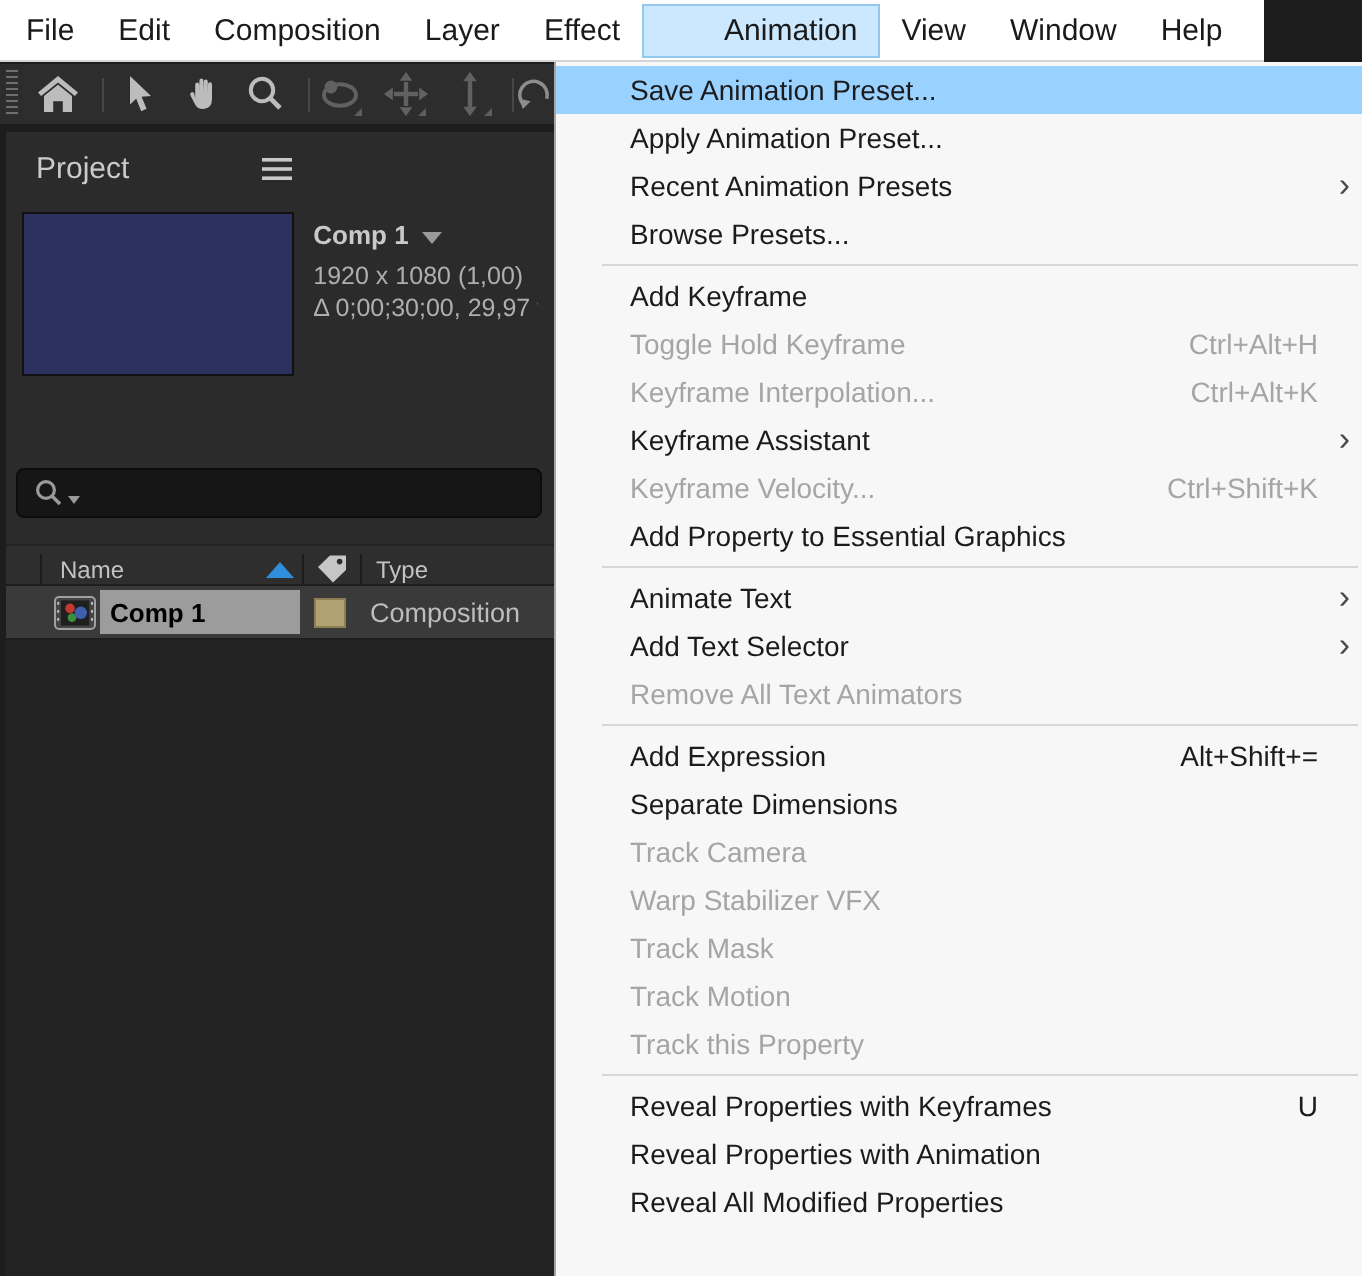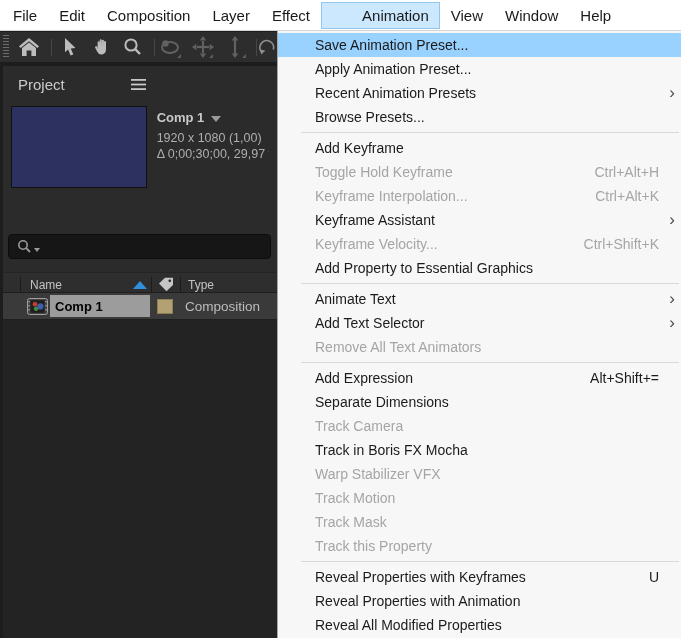--- a/index.html
+++ b/index.html
@@ -1,20 +1,20 @@
 <!DOCTYPE html>
 <html><head>
 <meta charset="utf-8">
 <style>
   * { box-sizing: border-box; margin: 0; padding: 0; }
   html,body { width:681px; height:638px; overflow:hidden;
     font-family:"Liberation Sans","DejaVu Sans",sans-serif; background:#1d1d1d; }
 
   
-  .menubar { position:absolute; left:0; top:0; width:681px; height:31px;
+  .menubar { position:absolute; left:0; top:0; width:632px; height:31px;
     background:#ffffff; border-bottom:1px solid #d4d4d4;
     display:flex; align-items:stretch; padding-left:2px; }
   .mb-item { display:flex; align-items:center; padding:0 10px; margin:2px 0 1px 0;
     font-size:15px; color:#1a1a1a; border:1px solid transparent; cursor:default; }
   .mb-item.active { background:#cce8ff; border:1px solid #92c7ee;padding-left:40px; }
 
   
   .left-col { position:absolute; left:0; top:32px; width:277px; height:606px; background:#1d1d1d; }
 
   .toolbar { height:30px; background:#2d2d2d; display:flex; align-items:center; overflow:hidden; }
@@ -303,31 +303,28 @@
   <div class="mi">
     <span class="mi-label">Add Expression</span>
     <span class="mi-shortcut">Alt+Shift+=</span>
   </div>
   <div class="mi">
     <span class="mi-label">Separate Dimensions</span>
   </div>
   <div class="mi disabled">
     <span class="mi-label">Track Camera</span>
   </div>
-  <div class="mi">
-    <span class="mi-label">Track in Boris FX Mocha</span>
-  </div>
   <div class="mi disabled">
     <span class="mi-label">Warp Stabilizer VFX</span>
   </div>
   <div class="mi disabled">
+    <span class="mi-label">Track Mask</span>
+  </div>
+  <div class="mi disabled">
     <span class="mi-label">Track Motion</span>
-  </div>
-  <div class="mi disabled">
-    <span class="mi-label">Track Mask</span>
   </div>
   <div class="mi disabled">
     <span class="mi-label">Track this Property</span>
   </div>
 
   <div class="msep"></div>
 
   <div class="mi">
     <span class="mi-label">Reveal Properties with Keyframes</span>
     <span class="mi-shortcut">U</span>

